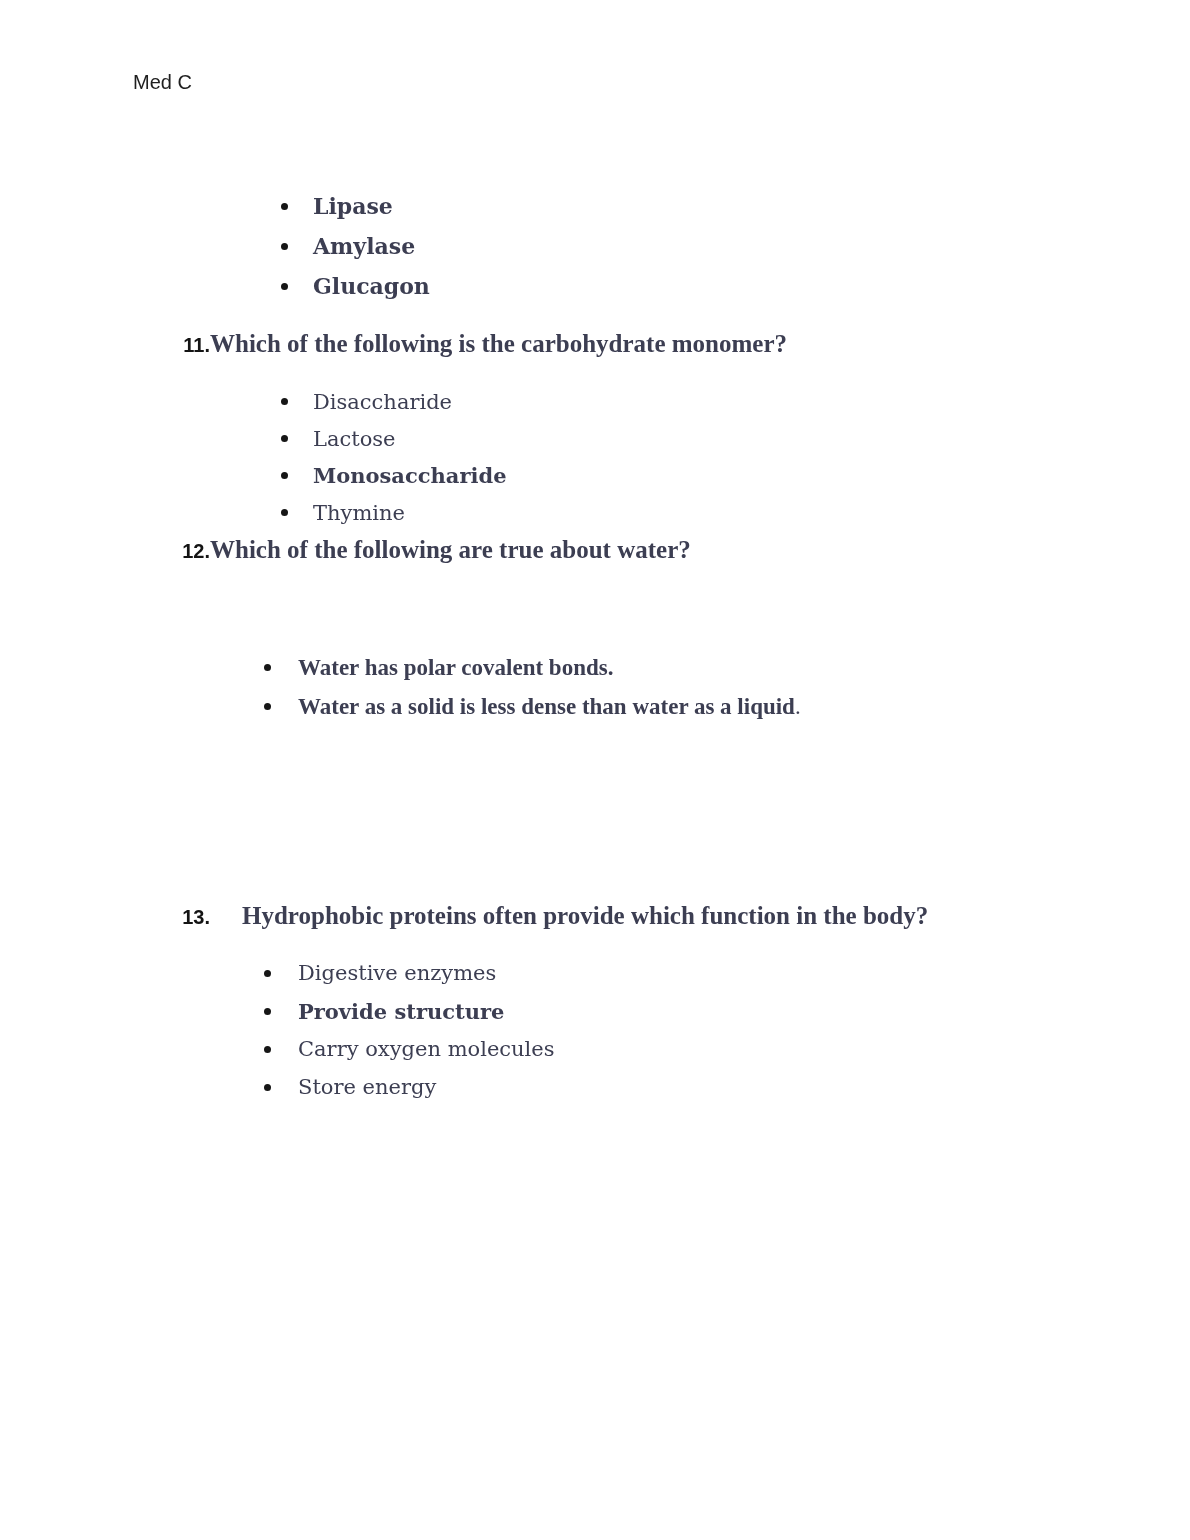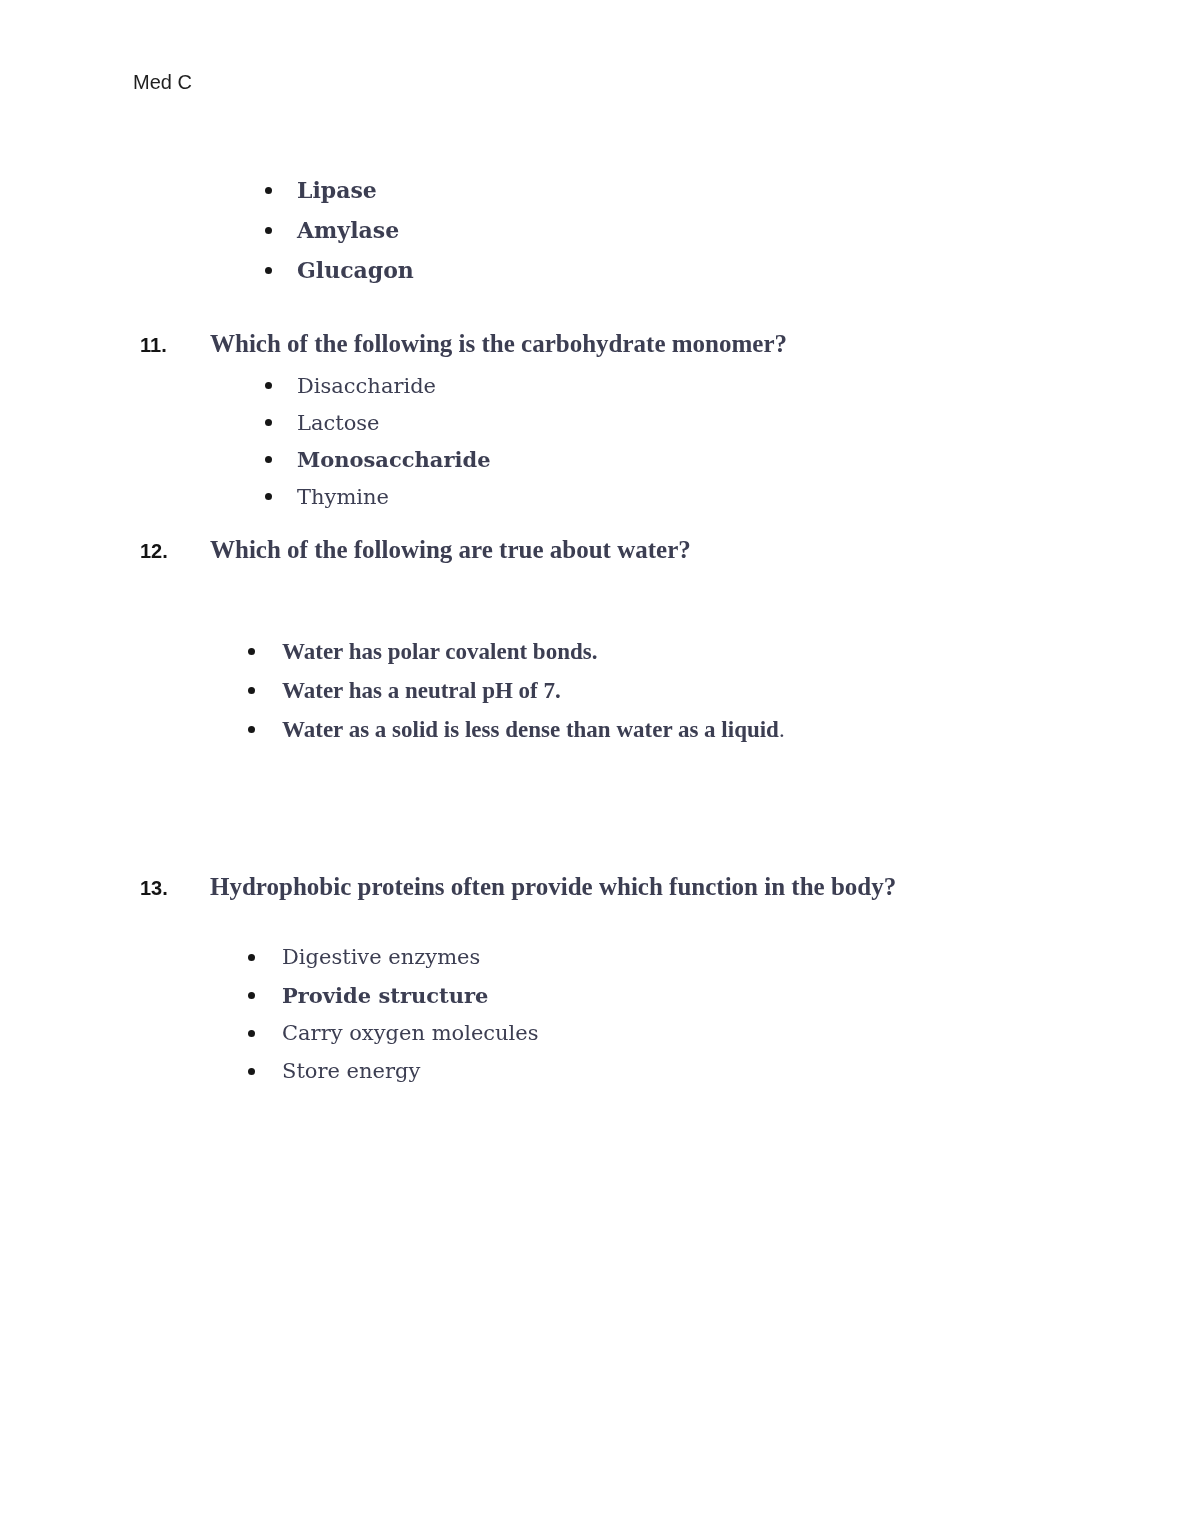--- a/index.html
+++ b/index.html
@@ -8,32 +8,33 @@
     --black:#141414;
   }
   html,body{margin:0;padding:0;background:#ffffff;}
   .page{
     position:relative;
     width:1190px;
     height:1448px;
     background:#ffffff;
     overflow:hidden;
     font-family:"DejaVu Serif", serif;
+    text-align:right;
   }
   .doc-header{
     position:absolute;
     left:133px;
     top:71px;
     font-family:"Liberation Sans", sans-serif;
     font-size:20px;
     color:#1f1f1f;
   }
   ul.blist{
     list-style:none;
-    margin:0;
+    margin:16px;
     padding:0;
     position:absolute;
   }
   ul.blist li{
     display:flex;
     align-items:center;
   }
   .dot{
     width:7px;
     height:7px;
@@ -68,21 +69,21 @@
   }
   .q-prompt{
     font-family:"Liberation Serif", serif;
     font-weight:bold;
     font-size:25px;
     line-height:30px;
     color:var(--dark);
   }
   .q11-row{top:329px;}
   .q12-row{top:535px;}
-  .q13-row{top:872px;}
+  .q13-row{top:901px;gap:32px;}
   
   .q11-opts{left:265px;top:367px;}
   .q11-opts li{height:37px;}
   .q11-opts .dot{margin-right:25px;}
   .q11-opts .opt-text{
     font-family:"DejaVu Serif", serif;
     font-size:21px;
     color:var(--dark);
   }
   
@@ -161,24 +162,20 @@
     <span class="q-num">12.</span>
     <span class="q-prompt">Which of the following are true about water?</span>
   </div>
   <ul class="blist q12-opts">
     <li>
       <span class="dot"></span>
       <span class="opt-text correct">Water has polar covalent bonds.</span>
     </li>
     <li>
       <span class="dot"></span>
-      <span class="opt-text correct">Water has a neutral pH of 7.</span>
-    </li>
-    <li>
-      <span class="dot"></span>
       <span class="opt-text correct">Water as a solid is less dense than water as a liquid</span>
         <span class="opt-text">.</span>
     </li>
   </ul>
 
   <div class="q-row q13-row">
     <span class="q-num">13.</span>
     <span class="q-prompt">Hydrophobic proteins often provide which function in the body?</span>
   </div>
   <ul class="blist q13-opts">

